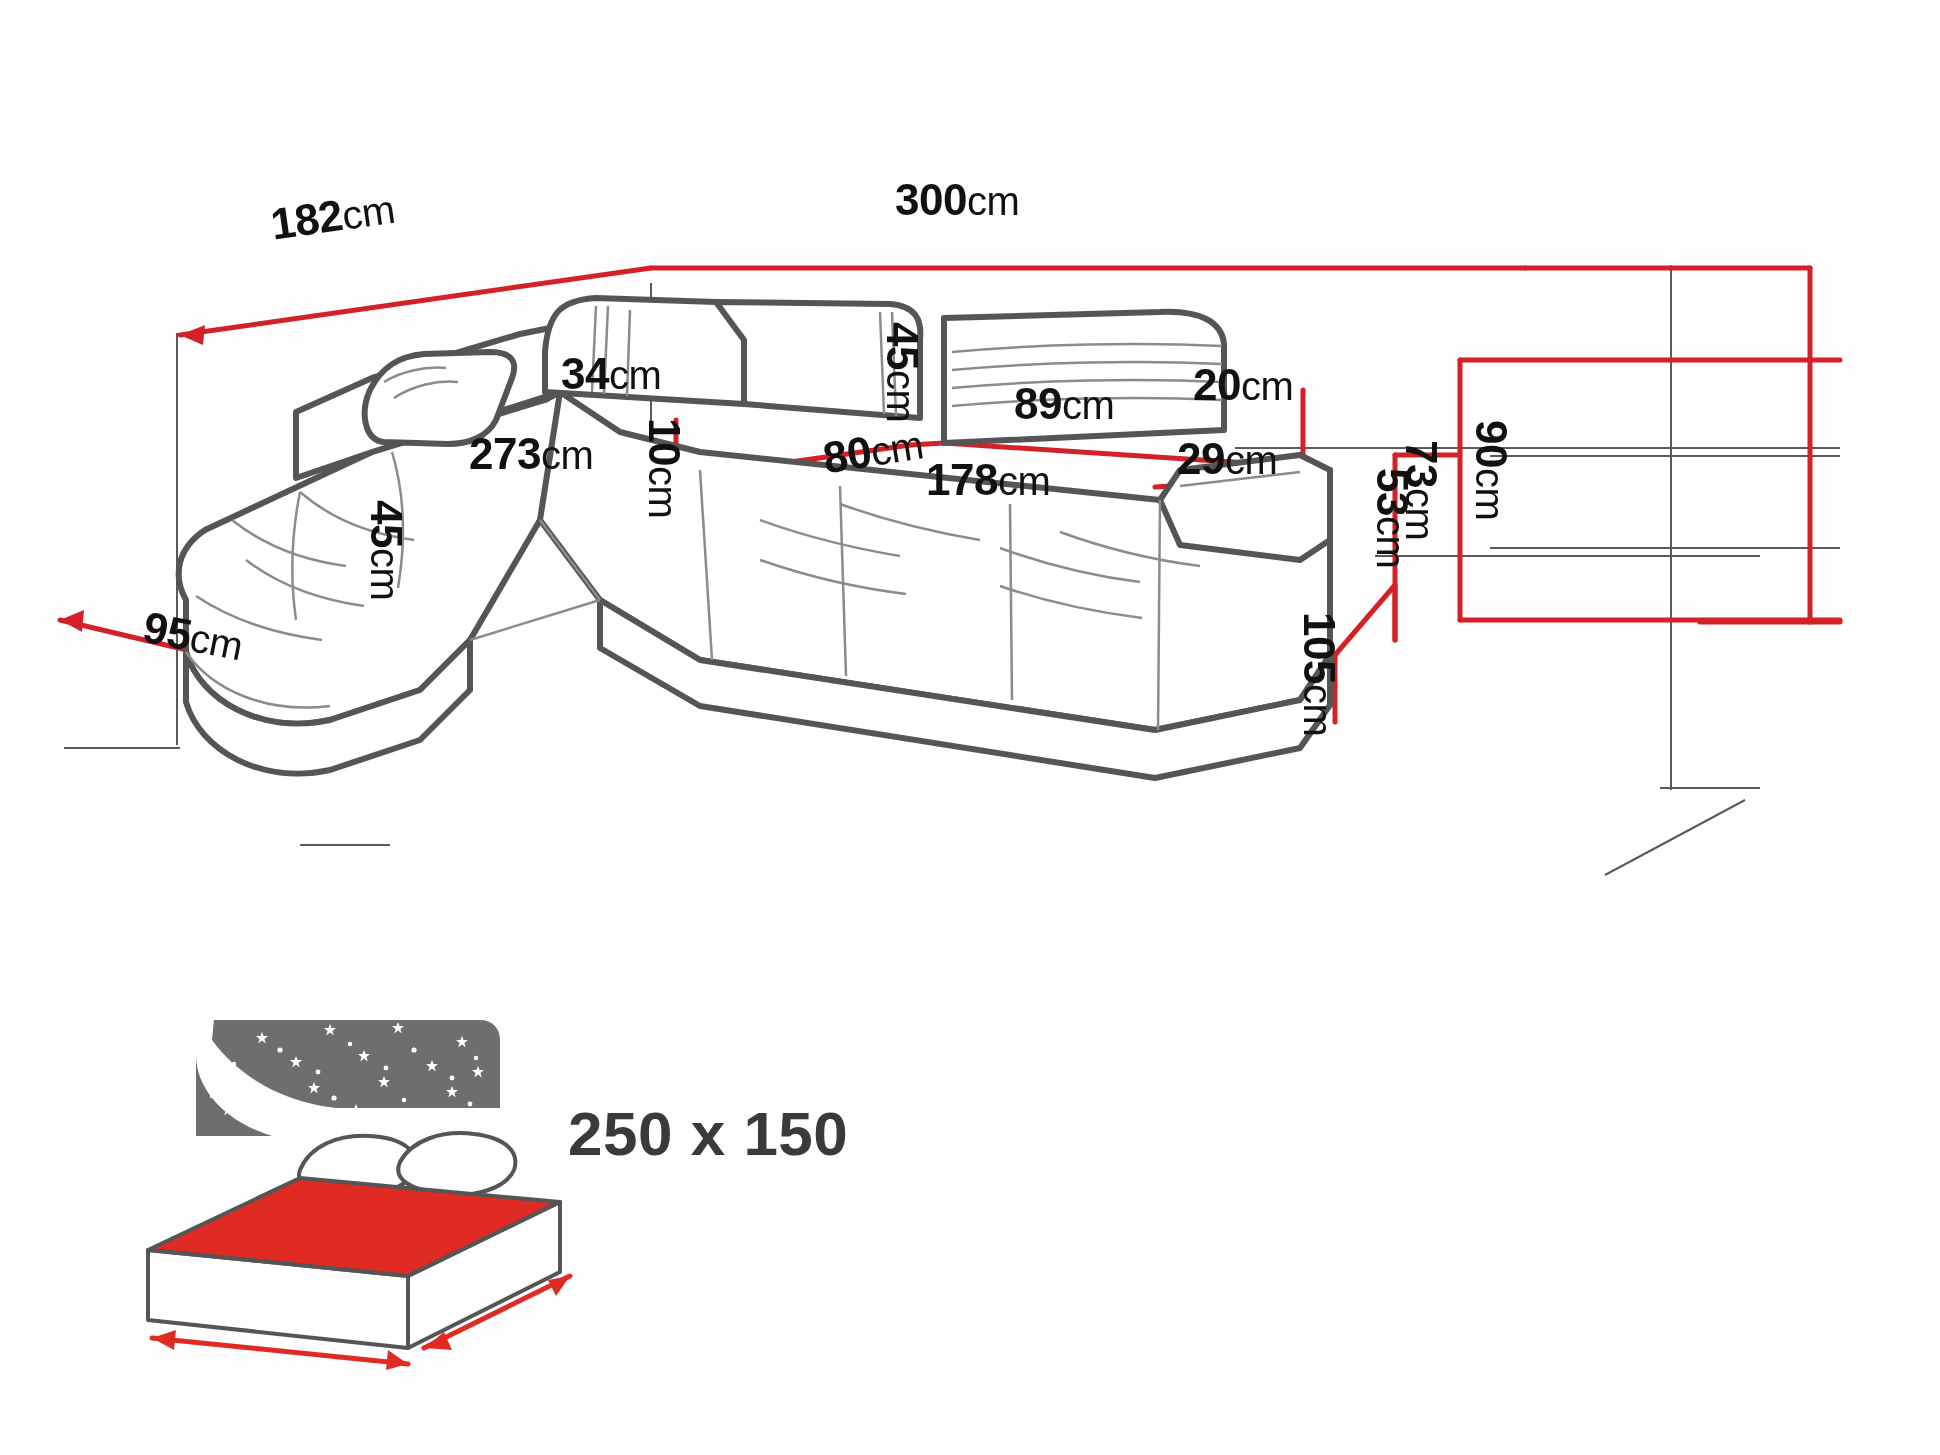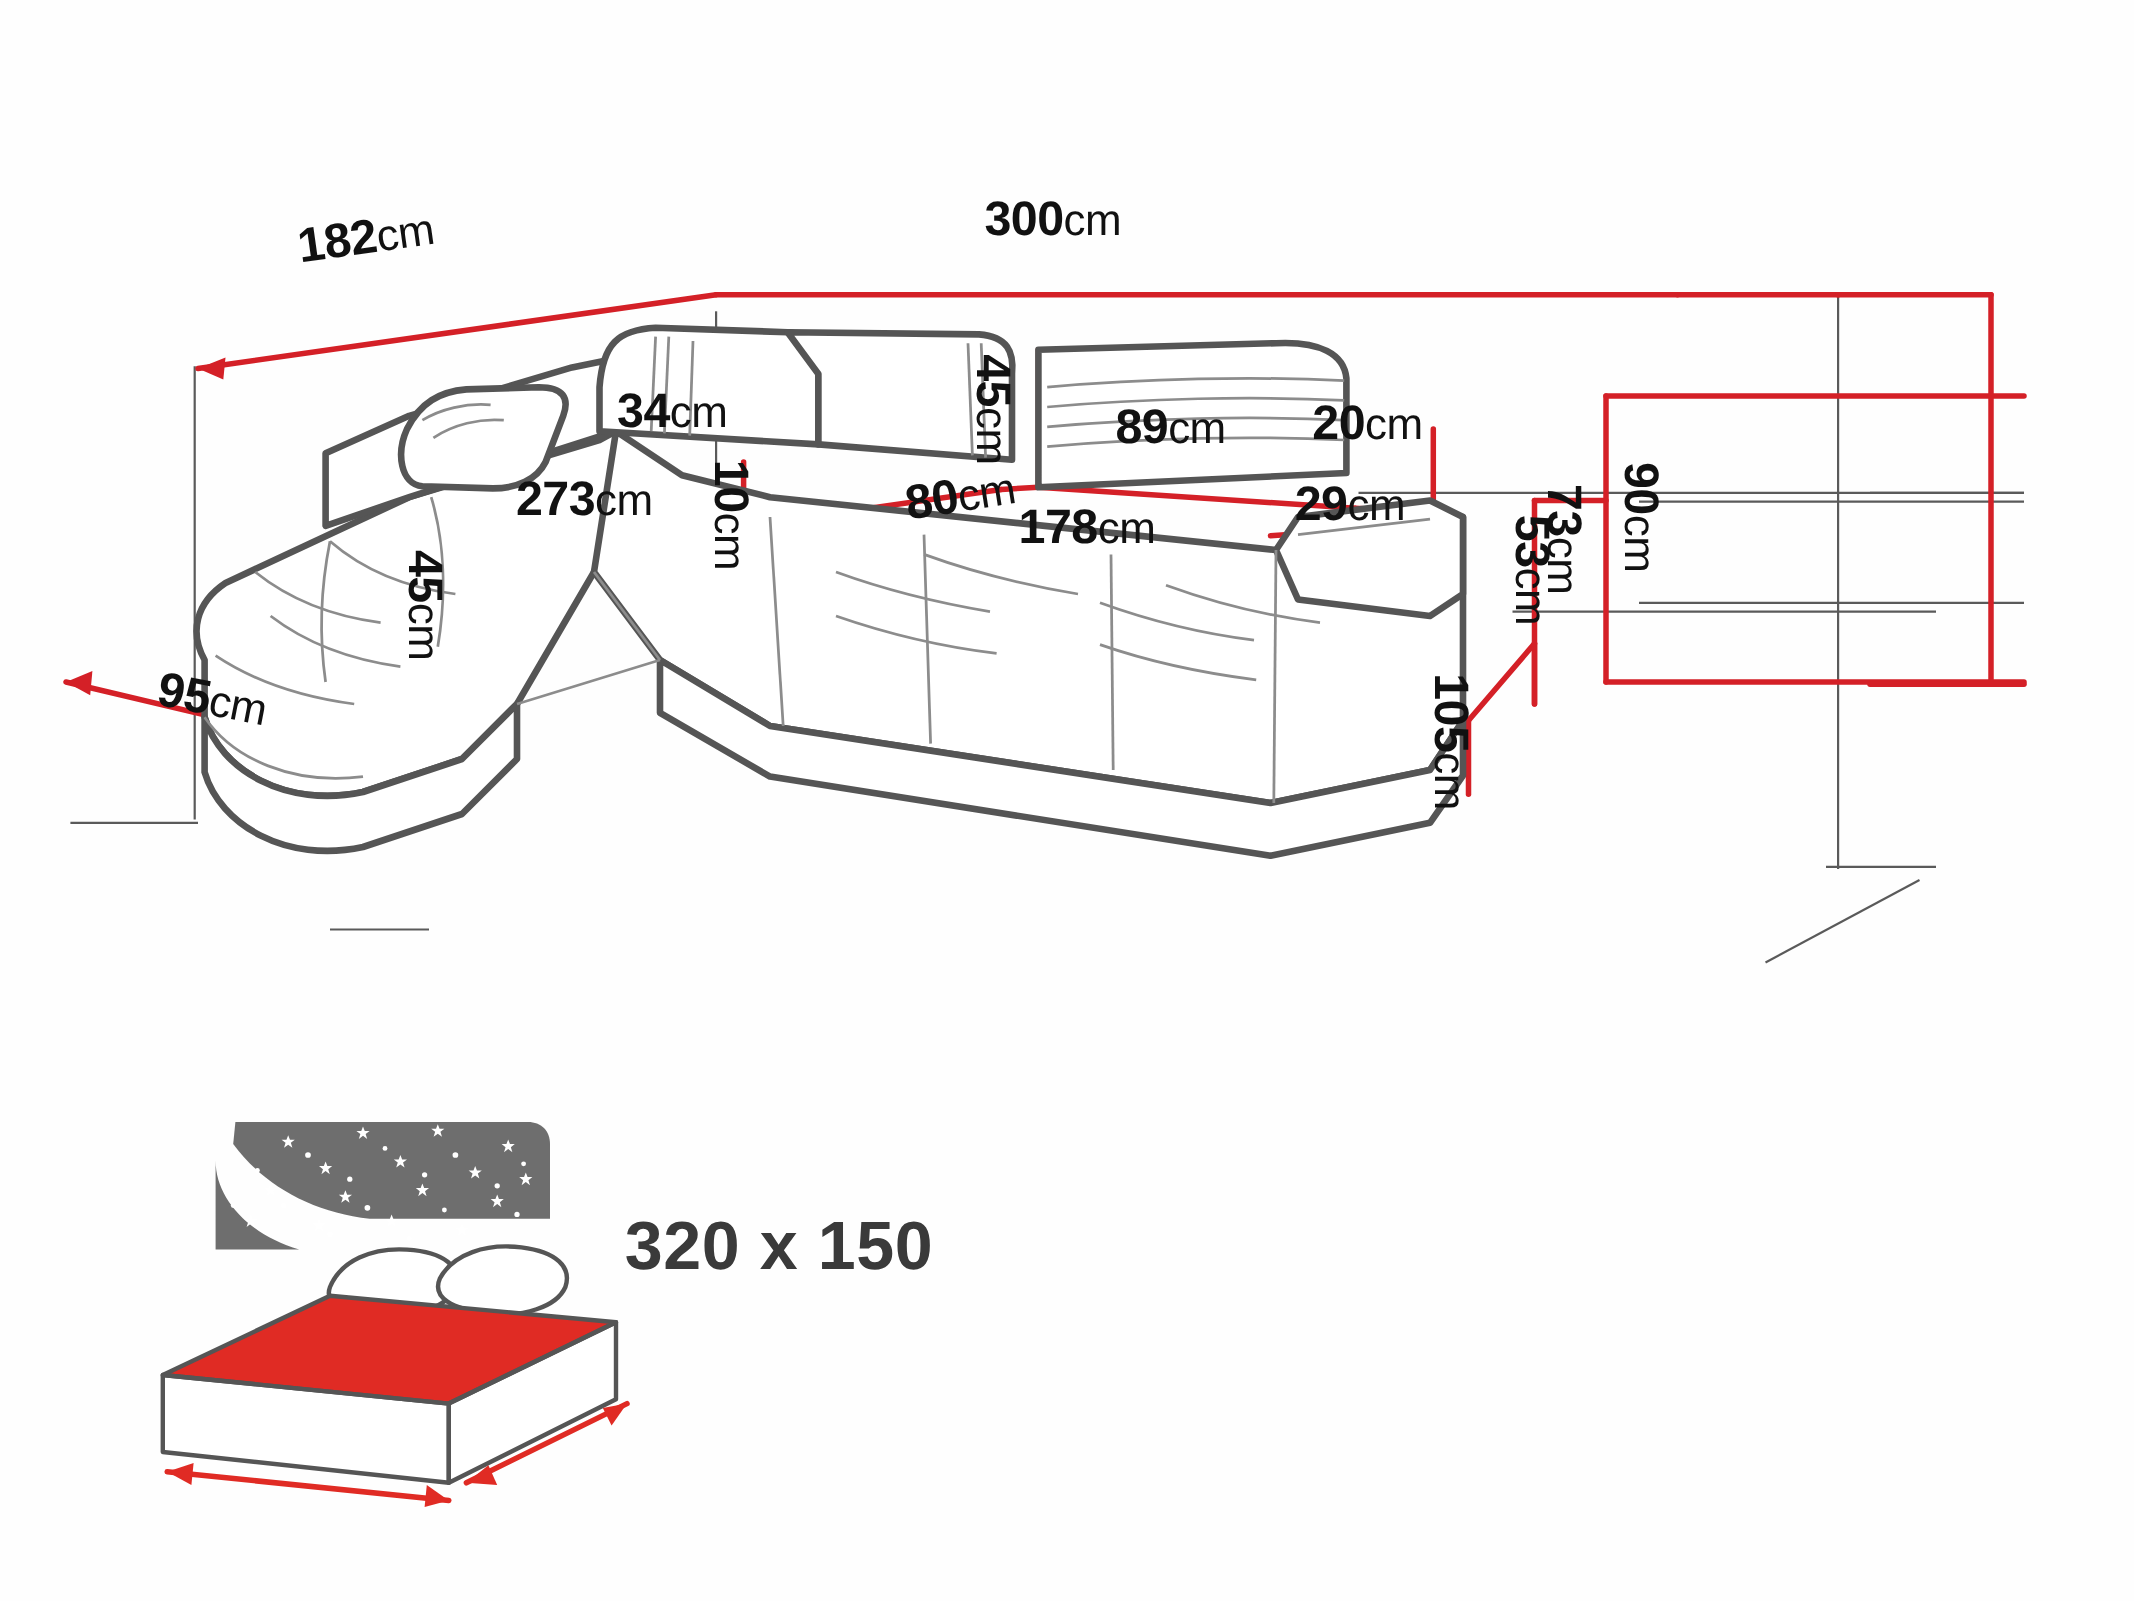--- a/index.html
+++ b/index.html
@@ -268,21 +268,21 @@
   </div>
 
   <div class="dim-label" style="left:561px;top:352px;">
     <span class="num">34</span><span class="unit">cm</span>
   </div>
 
   <div class="dim-label rot-cw" style="left:924px;top:322px;">
     <span class="num">45</span><span class="unit">cm</span>
   </div>
 
-  <div class="dim-label" style="left:1014px;top:367px;">
+  <div class="dim-label" style="left:1014px;top:382px;">
     <span class="num">89</span><span class="unit">cm</span>
   </div>
 
   <div class="dim-label" style="left:1193px;top:363px;">
     <span class="num">20</span><span class="unit">cm</span>
   </div>
 
   <div class="dim-label" style="left:469px;top:432px;">
     <span class="num">273</span><span class="unit">cm</span>
   </div>
@@ -320,15 +320,15 @@
   </div>
 
   <div class="dim-label rot-cw" style="left:1414px;top:468px;">
     <span class="num">53</span><span class="unit">cm</span>
   </div>
 
   <div class="dim-label rot-cw" style="left:1341px;top:612px;">
     <span class="num">105</span><span class="unit">cm</span>
   </div>
 
-  <div class="bed-label" style="left:568px;top:1098px;">320 x 150</div>
+  <div class="bed-label" style="left:568px;top:1098px;">250 x 150</div>
 
 </div>
 
 </body></html>

